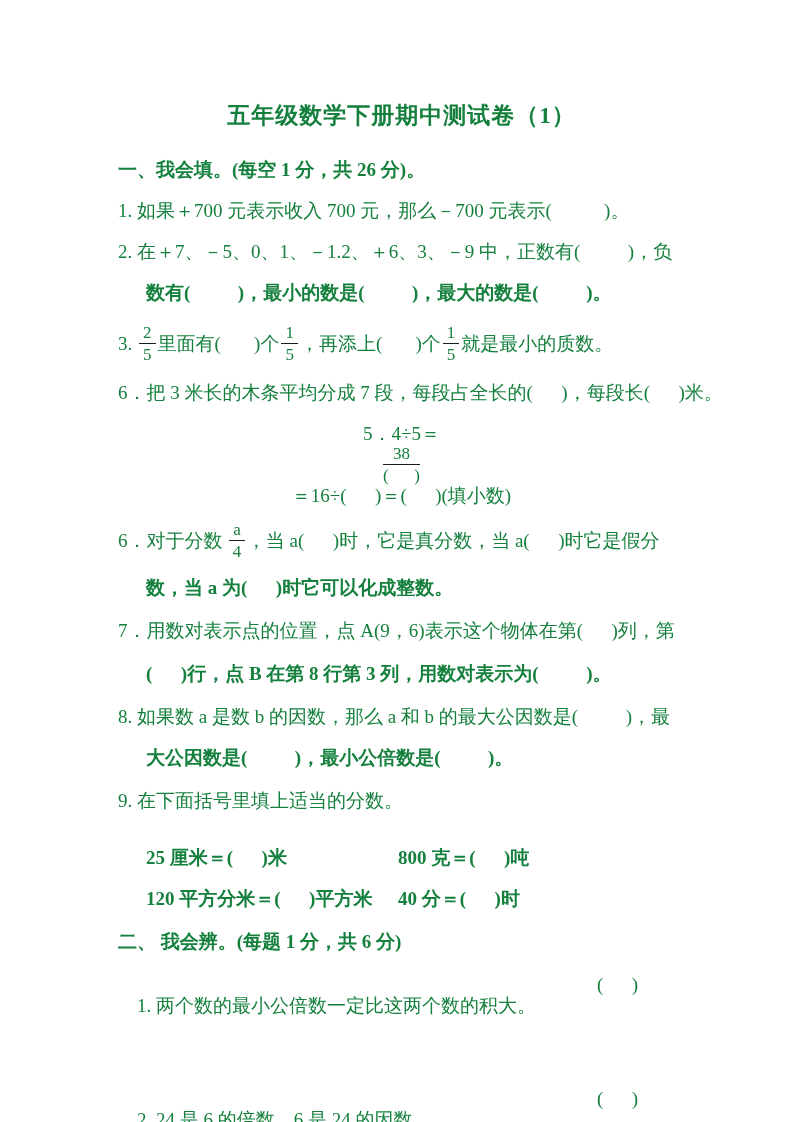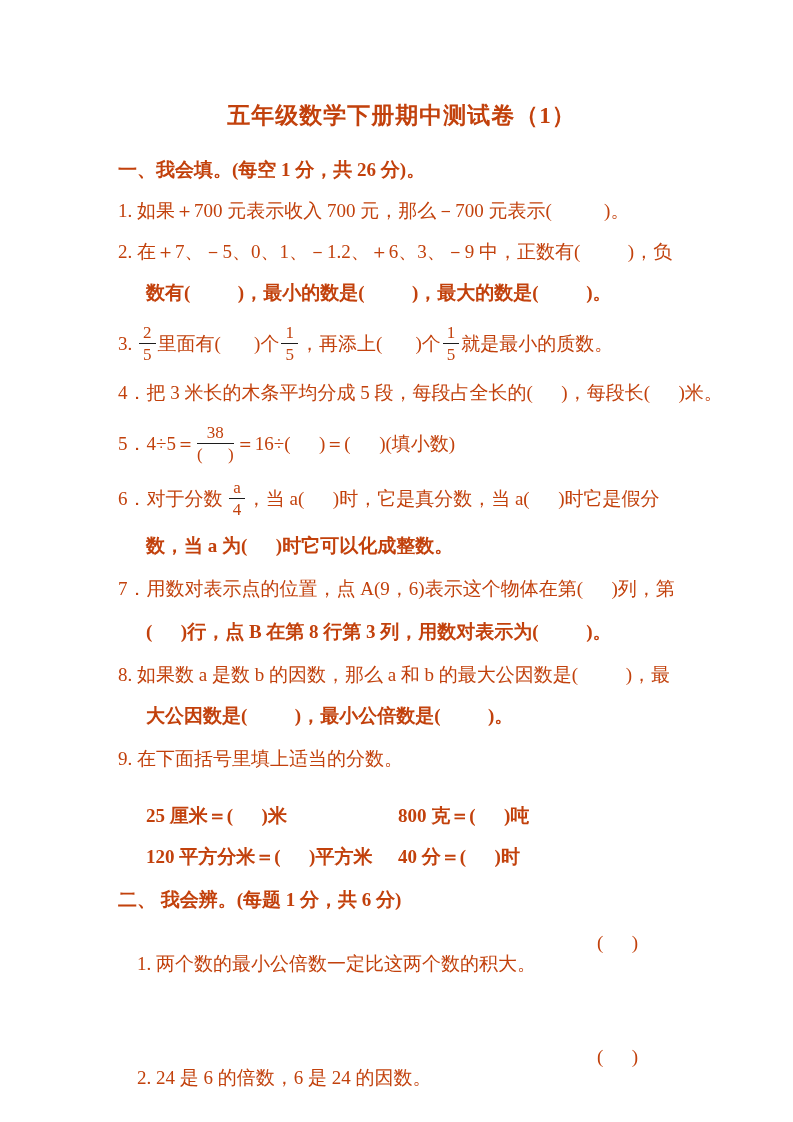--- a/index.html
+++ b/index.html
@@ -2,21 +2,21 @@
 <html><head>
 <meta charset="utf-8">
 <style>
   html, body { margin: 0; padding: 0; background: #e8e8e8; }
   .page {
     position: relative;
     width: 793px;
     height: 1122px;
     margin: 0 auto;
     background: #ffffff;
-    color: #c2410c;
+    color: #15803d;
     font-family: "Liberation Serif", "DejaVu Serif", serif;
     box-sizing: border-box;
     padding: 100px 108px 0 118px;
     overflow: hidden;
   }
   .title {
     font-size: 23px;
     font-weight: bold;
     text-align: center;
     margin: 0 0 28px 0;
@@ -43,21 +43,21 @@
     flex-direction: column;
     text-align: center;
     vertical-align: middle;
     font-size: 17px;
     line-height: 19px;
     margin: 0 2px;
   }
   .frac .fnum { border-bottom: 1.5px solid #1c1c1c; padding: 0 4px 1px 4px; }
   .frac .fden { padding-top: 1px; }
   
-  .mb14 { margin-bottom: 14px; }
+  .mb14 { margin-bottom: 14px; flex-direction: column; }
   .mb16 { margin-bottom: 16px; }
   .mb18 { margin-bottom: 18px; }
   .mb22 { margin-bottom: 22px; }
   .mb24 { margin-bottom: 36px; }
   .mb30 { margin-bottom: 30px; }
   
   .cols { display: flex; }
   .cols .col-left { display: inline-block; width: 252px; white-space: pre; }
   .cols .col-right { white-space: pre; }
   
@@ -81,21 +81,21 @@
   <div class="line frac-line mb18">
     <span>3. </span>
     <span class="frac"><span class="fnum">2</span><span class="fden">5</span></span>
     <span>里面有(       )个</span>
     <span class="frac"><span class="fnum">1</span><span class="fden">5</span></span>
     <span>，再添上(       )个</span>
     <span class="frac"><span class="fnum">1</span><span class="fden">5</span></span>
     <span>就是最小的质数。</span>
   </div>
 
-  <div class="line">4．把 3 米长的木条平均分成 5 段，每段占全长的(      )，每段长(      )米。</div>
+  <div class="line">6．把 3 米长的木条平均分成 7 段，每段占全长的(      )，每段长(      )米。</div>
 
   <div class="line frac-line mb14">
     <span>5．4÷5＝</span>
     <span class="frac"><span class="fnum">38</span><span class="fden">(      )</span></span>
     <span>＝16÷(      )＝(      )(填小数)</span>
   </div>
 
   <div class="line frac-line mb16">
     <span>6．对于分数 </span>
     <span class="frac"><span class="fnum">a</span><span class="fden">4</span></span>

